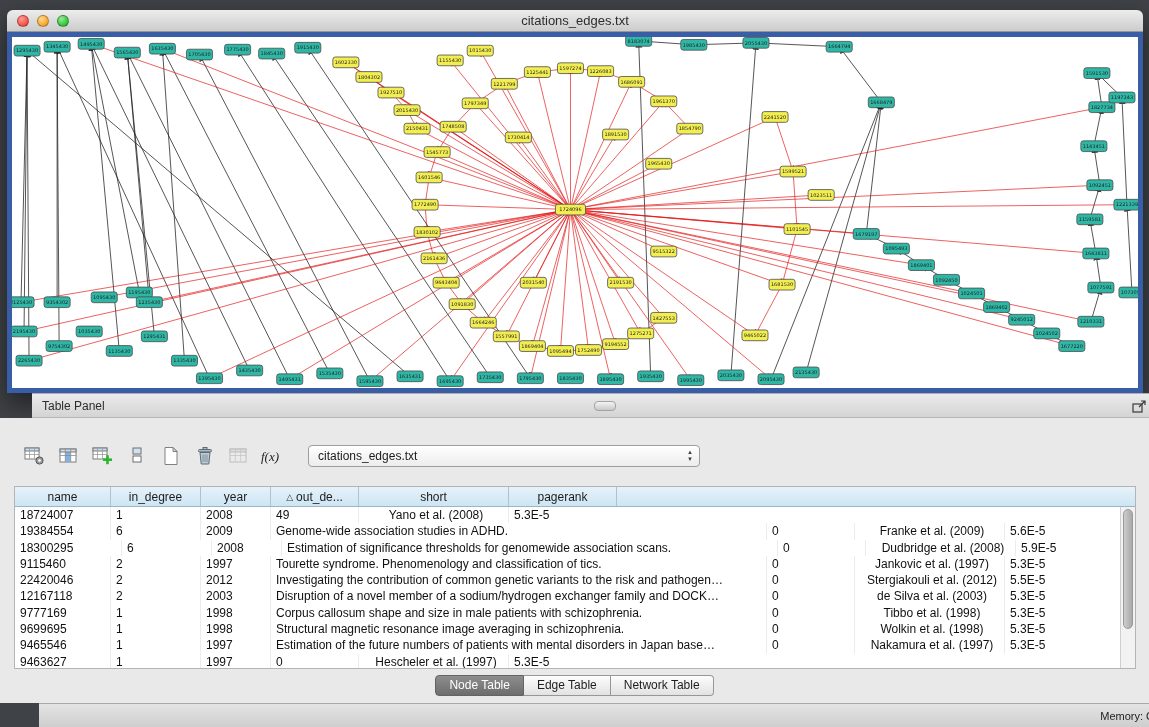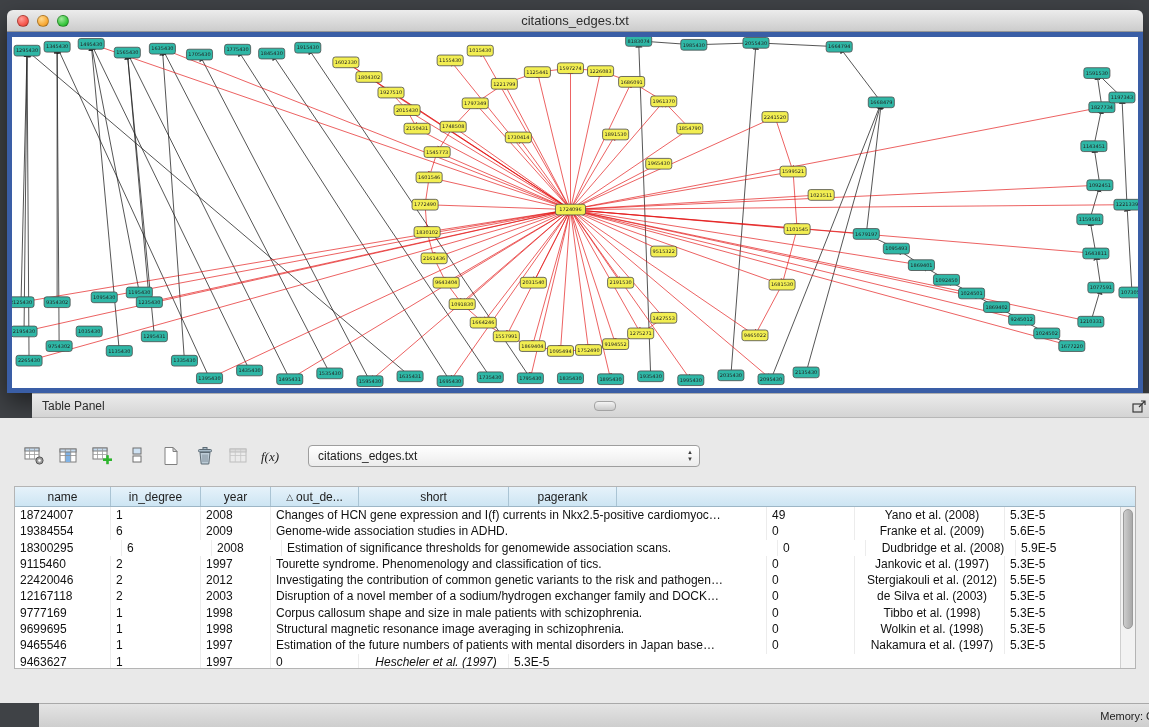--- a/index.html
+++ b/index.html
@@ -758,21 +758,20 @@
         <div class="th" style="width: 88px;"><span class="sort">△</span>out_de...</div>
         <div class="th" style="width: 150px;">short</div>
         <div class="th" style="width: 108px;">pagerank</div>
         <div class="corner"></div>
       </div>
     <div class="tbody" id="tbody">
         <div class="row">
           <div class="cell" style="width: 96px;">18724007</div>
           <div class="cell" style="width: 90px;">1</div>
           <div class="cell" style="width: 70px;">2008</div>
-          <div class="cell" style="width: 496px;">Changes of HCN gene expression and I(f) currents in Nkx2.5-positive cardiomyoc…</div>
           <div class="cell" style="width: 88px;">49</div>
           <div class="cell center" style="width: 150px;">Yano et al. (2008)</div>
           <div class="cell" style="width: 108px; flex: 1 1 auto;">5.3E-5</div>
         </div>
         <div class="row">
           <div class="cell" style="width: 96px;">19384554</div>
           <div class="cell" style="width: 90px;">6</div>
           <div class="cell" style="width: 70px;">2009</div>
           <div class="cell" style="width: 496px;">Genome-wide association studies in ADHD.</div>
           <div class="cell" style="width: 88px;">0</div>
@@ -840,27 +839,32 @@
           <div class="cell" style="width: 496px;">Estimation of the future numbers of patients with mental disorders in Japan base…</div>
           <div class="cell" style="width: 88px;">0</div>
           <div class="cell center" style="width: 150px;">Nakamura et al. (1997)</div>
           <div class="cell" style="width: 108px; flex: 1 1 auto;">5.3E-5</div>
         </div>
         <div class="row">
           <div class="cell" style="width: 96px;">9463627</div>
           <div class="cell" style="width: 90px;">1</div>
           <div class="cell" style="width: 70px;">1997</div>
           <div class="cell" style="width: 88px;">0</div>
-          <div class="cell center" style="width: 150px; font-style: italic;">Hescheler et al. (1997)</div>
+          <div class="cell center" style="width: 150px;">Hescheler et al. (1997)</div>
           <div class="cell" style="width: 108px; flex: 1 1 auto;">5.3E-5</div>
         </div>
       </div>
     <div class="vscroll">
       <div class="vthumb"></div>
     </div>
   </div>
 
+  <div class="tabs" id="tabs">
+      <div class="tab active">Node Table</div>
+      <div class="tab">Edge Table</div>
+      <div class="tab">Network Table</div>
+    </div>
 </div>
 
 <div class="statusbar">
   <div class="mem">Memory: OK</div>
   <div class="mem-dot"></div>
 </div>
 
 </body></html>

